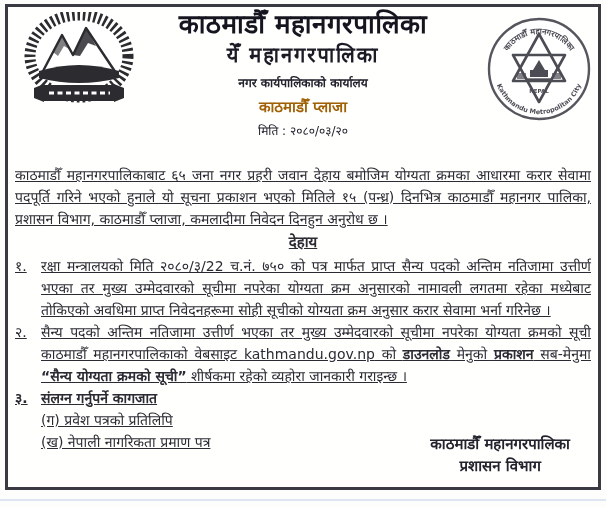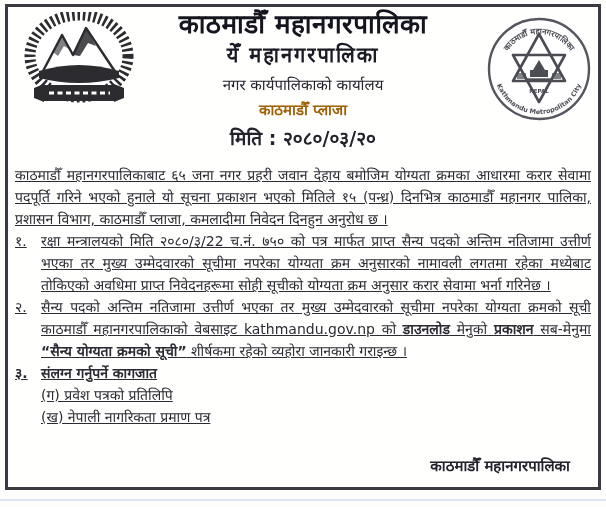--- a/index.html
+++ b/index.html
@@ -29,29 +29,29 @@
   .seal   { position: absolute; right: 7px; top: 10px; width: 104px; height: 104px; }
   .head-center { width: 370px; margin: 0 auto; text-align: center; padding-top: 3px; }
   .title-main {
     font-size: 26px; font-weight: bold; color: #15151f; line-height: 1.15;
     letter-spacing: 0.5px;
   }
   .title-newari {
     font-size: 20px; font-weight: bold; color: #1b1b26; margin-top: 1px;
     letter-spacing: 2px; transform: scaleY(1.05);
   }
-  .office-line { font-size: 15px; font-weight: normal; color: #23232e; margin-top: 6px; }
+  .office-line { font-size: 12px; font-weight: bold; color: #23232e; margin-top: 6px; }
   .plaza-line  { font-size: 15px; font-weight: bold; color: #a16207; margin-top: 5px; }
   .badge-row { text-align: center; margin-top: 7px; }
   .badge {
     display: inline-block; background: #1c1c26; color: #ffffff;
     font-size: 17px; font-weight: bold; line-height: 1;
     padding: 6px 15px 8px 15px; border-radius: 8px; letter-spacing: 0.5px;
   }
-  .date-line { text-align: center; font-size: 19px; font-weight: bold; color: #23232e; margin-top: 6px; }
+  .date-line { text-align: center; font-size: 12px; font-weight: normal; color: #23232e; margin-top: 6px; }
   
   .doc-body { padding: 3px 7px 0 7px; font-size: 14px; line-height: 22px; color: #2b2b34; text-decoration: underline; }
   .intro { text-align: justify; }
   .section-heading { text-align: center; font-weight: bold; font-size: 15px; margin: 1px 0 2px 0; }
   .num-item { display: flex; align-items: flex-start; }
   .num-col { width: 26px; flex: none; }
   .item-text { flex: 1; text-align: justify; }
   .bold { font-weight: bold; }
   .docs-list { padding-left: 26px; }
   .doc-line { line-height: 22px; }
@@ -111,20 +111,21 @@
         <div class="office-line">नगर कार्यपालिकाको कार्यालय</div>
         <div class="plaza-line">काठमाडौँ प्लाजा</div>
       </div>
 
       <div class="date-line">मिति : २०८०/०३/२०</div>
     </div>
 
     <div class="doc-body">
       <div class="intro">काठमाडौँ महानगरपालिकाबाट ६५ जना नगर प्रहरी जवान देहाय बमोजिम योग्यता क्रमका आधारमा करार सेवामा पदपूर्ति गरिने भएको हुनाले यो सूचना प्रकाशन भएको मितिले १५ (पन्ध्र) दिनभित्र काठमाडौँ महानगर पालिका, प्रशासन विभाग, काठमाडौँ प्लाजा, कमलादीमा निवेदन दिनहुन अनुरोध छ ।</div>
 
+      <div class="section-heading">देहाय</div>
 
       <div class="num-item">
         <span class="num-col">१.</span>
         <span class="item-text">रक्षा मन्त्रालयको मिति २०८०/३/22 च.नं. ७५० को पत्र मार्फत प्राप्त सैन्य पदको अन्तिम नतिजामा उत्तीर्ण भएका तर मुख्य उम्मेदवारको सूचीमा नपरेका योग्यता क्रम अनुसारको नामावली लगतमा रहेका मध्येबाट तोकिएको अवधिमा प्राप्त निवेदनहरूमा सोही सूचीको योग्यता क्रम अनुसार करार सेवामा भर्ना गरिनेछ ।</span>
       </div>
 
       <div class="num-item">
         <span class="num-col">२.</span>
         <span class="item-text"><span>सैन्य पदको अन्तिम नतिजामा उत्तीर्ण भएका तर मुख्य उम्मेदवारको सूचीमा नपरेका योग्यता क्रमको सूची काठमाडौँ महानगरपालिकाको वेबसाइट </span><span>kathmandu.gov.np</span><span> को </span><span class="bold">डाउनलोड</span><span> मेनुको </span><span class="bold">प्रकाशन</span><span> सब-मेनुमा </span><span class="bold">“सैन्य योग्यता क्रमको सूची”</span><span> शीर्षकमा रहेको व्यहोरा जानकारी गराइन्छ ।</span></span>
       </div>
@@ -135,17 +136,18 @@
       </div>
 
       <div class="docs-list">
         <div class="doc-line">(ग) प्रवेश पत्रको प्रतिलिपि</div>
         <div class="doc-line">(ख) नेपाली नागरिकता प्रमाण पत्र</div>
       </div>
     </div>
 
     <div class="signature">
       <div>काठमाडौँ महानगरपालिका</div>
+      <div>प्रशासन विभाग</div>
     </div>
 
   </div>
   <div class="bottom-artifact"></div>
 </div>
 
 </body></html>

